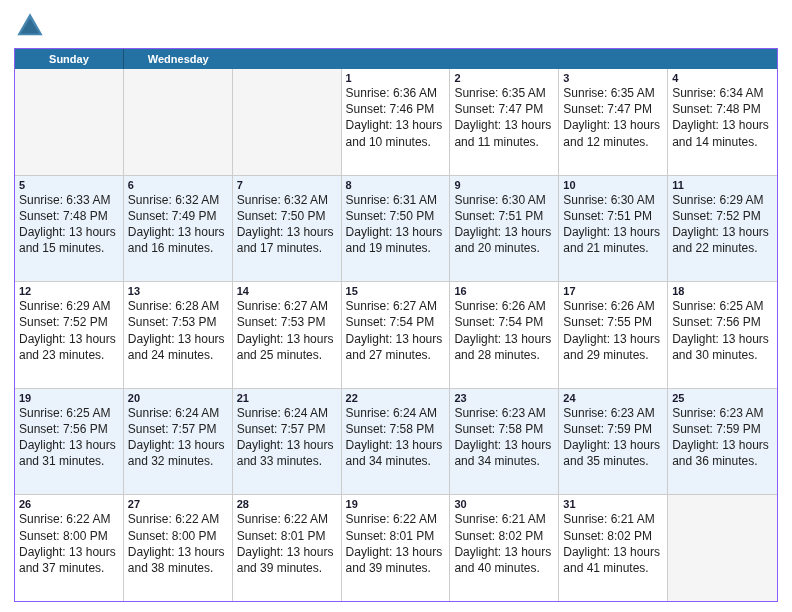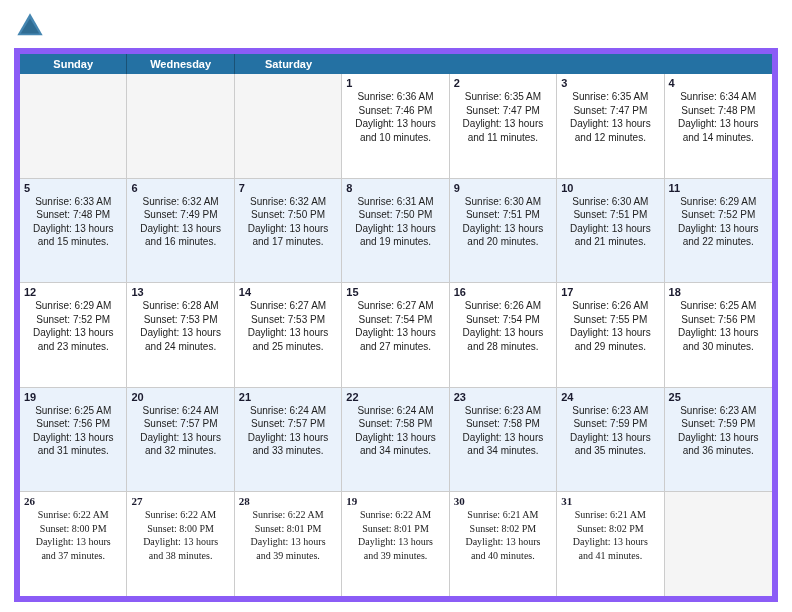--- a/index.html
+++ b/index.html
@@ -43,21 +43,21 @@
     }
     .subtitle {
       font-size: 14px;
       color: #333;
       font-weight: normal;
     }
     .calendar {
       flex: 1;
       display: flex;
       flex-direction: column;
-      border: 6px solid #8b5cf6;
+      border: 1px solid #8b5cf6;
     }
     .cal-header {
       display: grid;
       grid-template-columns: repeat(7, 1fr);
       background: #2471a3;
     }
     .cal-header-cell {
       color: #fff;
       font-size: 11px;
       font-weight: bold;
@@ -70,45 +70,44 @@
       flex: 1;
       display: flex;
       flex-direction: column;
     }
     .cal-row {
       display: grid;
       grid-template-columns: repeat(7, 1fr);
       flex: 1;
       border-bottom: 1px solid #ccc;
     }
-    .cal-row:last-child { border-bottom: none; font-family: Liberation Serif, serif; }
+    .cal-row:last-child { border-bottom: none; }
     .cal-cell {
       border-right: 1px solid #ccc;
       padding: 3px 4px;
       font-size: 9.2px;
       color: #222;
       background: #fff;
       min-height: 0;
       display: flex;
       flex-direction: column;
     }
     .cal-cell:last-child { border-right: none; }
     .cal-cell.empty { background: #f5f5f5; }
     .cal-cell.alt-row { background: #eaf2fb; }
     .day-num {
       font-size: 11px;
       font-weight: bold;
       margin-bottom: 1px;
       color: #1a1a2e;
     }
     .cell-text {
-      font-size: 10px;
+      font-size: 12px;
       line-height: 1.35;
       color: #222;
-      text-align: center;
     }
   </style>
 </head>
 <body>
 
 <div class="page">
   <div class="header">
     <div class="logo">
       <svg class="logo-icon" viewBox="0 0 38 38">
         <polygon points="19,4 34,30 4,30" fill="#2471a3" opacity="0.85"></polygon>
@@ -124,21 +123,20 @@
     <div class="title-block">
       <div class="month-title"></div>
       <div class="subtitle"></div>
     </div>
   </div>
 
   <div class="calendar">
     <div class="cal-header" id="cal-header">
         <div class="cal-header-cell">Sunday</div>
         <div class="cal-header-cell">Wednesday</div>
-        <div class="cal-header-cell">Saturday</div>
       </div>
     <div class="cal-body" id="cal-body">
         <div class="cal-row">
           <div class="cal-cell empty"></div>
           <div class="cal-cell empty"></div>
           <div class="cal-cell empty"></div>
           <div class="cal-cell">
             <div class="day-num">1</div>
             <div class="cell-text" style="white-space: pre-line;">Sunrise: 6:36 AM
 Sunset: 7:46 PM

